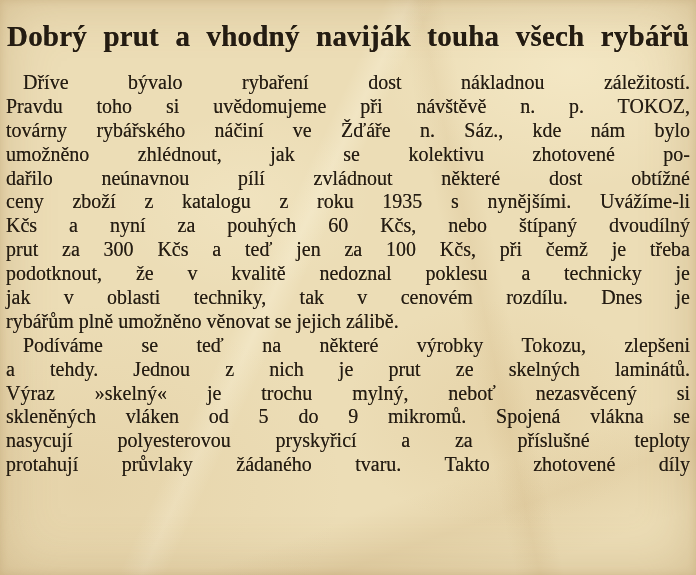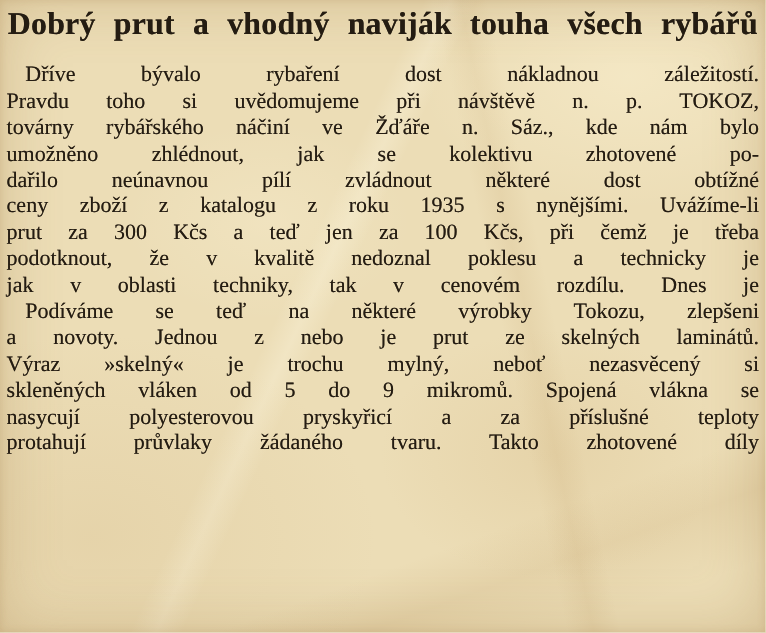--- a/index.html
+++ b/index.html
@@ -5,21 +5,21 @@
   html, body { margin: 0; padding: 0; }
   body {
     width: 696px; height: 575px;
     font-family: "Liberation Serif", "DejaVu Serif", serif;
     overflow: hidden;
   }
   .page {
     position: relative;
     width: 696px; height: 575px;
     box-sizing: border-box;
-    padding: 0 6px 0 6px;
+    padding: 14px 6px 0 6px;
     background-color: #ecddb6;
     background-image:
       radial-gradient(ellipse 320px 200px at 82% 12%, rgba(255,246,216,.40), transparent 60%),
       radial-gradient(ellipse 420px 300px at 12% 85%, rgba(186,148,88,.13), transparent 62%),
       radial-gradient(ellipse 260px 190px at 72% 72%, rgba(198,162,102,.16), transparent 60%),
       radial-gradient(ellipse 200px 140px at 35% 35%, rgba(255,248,222,.22), transparent 65%),
       linear-gradient(115deg, transparent 40%, rgba(255,250,230,.28) 42.5%, transparent 45%),
       linear-gradient(78deg, transparent 63%, rgba(176,136,76,.10) 66%, transparent 69%),
       linear-gradient(160deg, transparent 78%, rgba(176,136,76,.12) 84%, transparent 92%);
     box-shadow: inset 0 0 55px rgba(148,108,52,.28), inset 0 0 8px rgba(148,108,52,.18);
@@ -57,27 +57,29 @@
 
   <h1 class="headline">Dobrý prut a vhodný naviják touha všech rybářů</h1>
 
   <div class="para">
     <div class="line indent">Dříve bývalo rybaření dost nákladnou záležitostí.</div>
     <div class="line">Pravdu toho si uvědomujeme při návštěvě n. p. TOKOZ,</div>
     <div class="line">továrny rybářského náčiní ve Žďáře n. Sáz., kde nám bylo</div>
     <div class="line">umožněno zhlédnout, jak se kolektivu zhotovené po-</div>
     <div class="line">dařilo neúnavnou pílí zvládnout některé dost obtížné</div>
     <div class="line">ceny zboží z katalogu z roku 1935 s nynějšími. Uvážíme-li</div>
+    <div class="line">Kčs a nyní za pouhých 60 Kčs, nebo štípaný dvoudílný</div>
     <div class="line">prut za 300 Kčs a teď jen za 100 Kčs, při čemž je třeba</div>
     <div class="line">podotknout, že v kvalitě nedoznal poklesu a technicky je</div>
     <div class="line">jak v oblasti techniky, tak v cenovém rozdílu. Dnes je</div>
+    <div class="line short">rybářům plně umožněno věnovat se jejich zálibě.</div>
   </div>
 
   <div class="para">
     <div class="line indent">Podíváme se teď na některé výrobky Tokozu, zlepšeni</div>
-    <div class="line">a novoty. Jednou z nebo je prut ze skelných laminátů.</div>
+    <div class="line">a tehdy. Jednou z nich je prut ze skelných laminátů.</div>
     <div class="line">Výraz »skelný« je trochu mylný, neboť nezasvěcený si</div>
     <div class="line">skleněných vláken od 5 do 9 mikromů. Spojená vlákna se</div>
     <div class="line">nasycují polyesterovou pryskyřicí a za příslušné teploty</div>
     <div class="line">protahují průvlaky žádaného tvaru. Takto zhotovené díly</div>
   </div>
 
 </div>
 
 </body></html>

